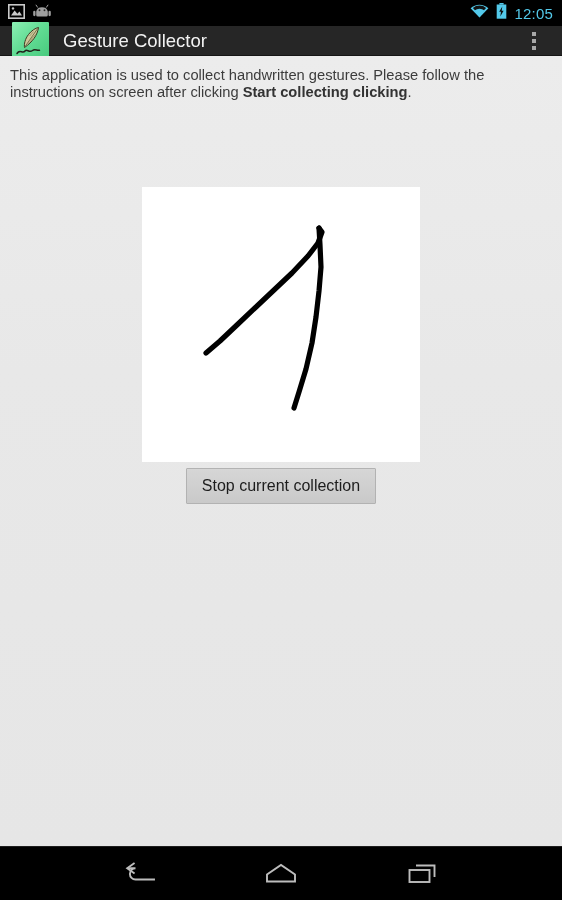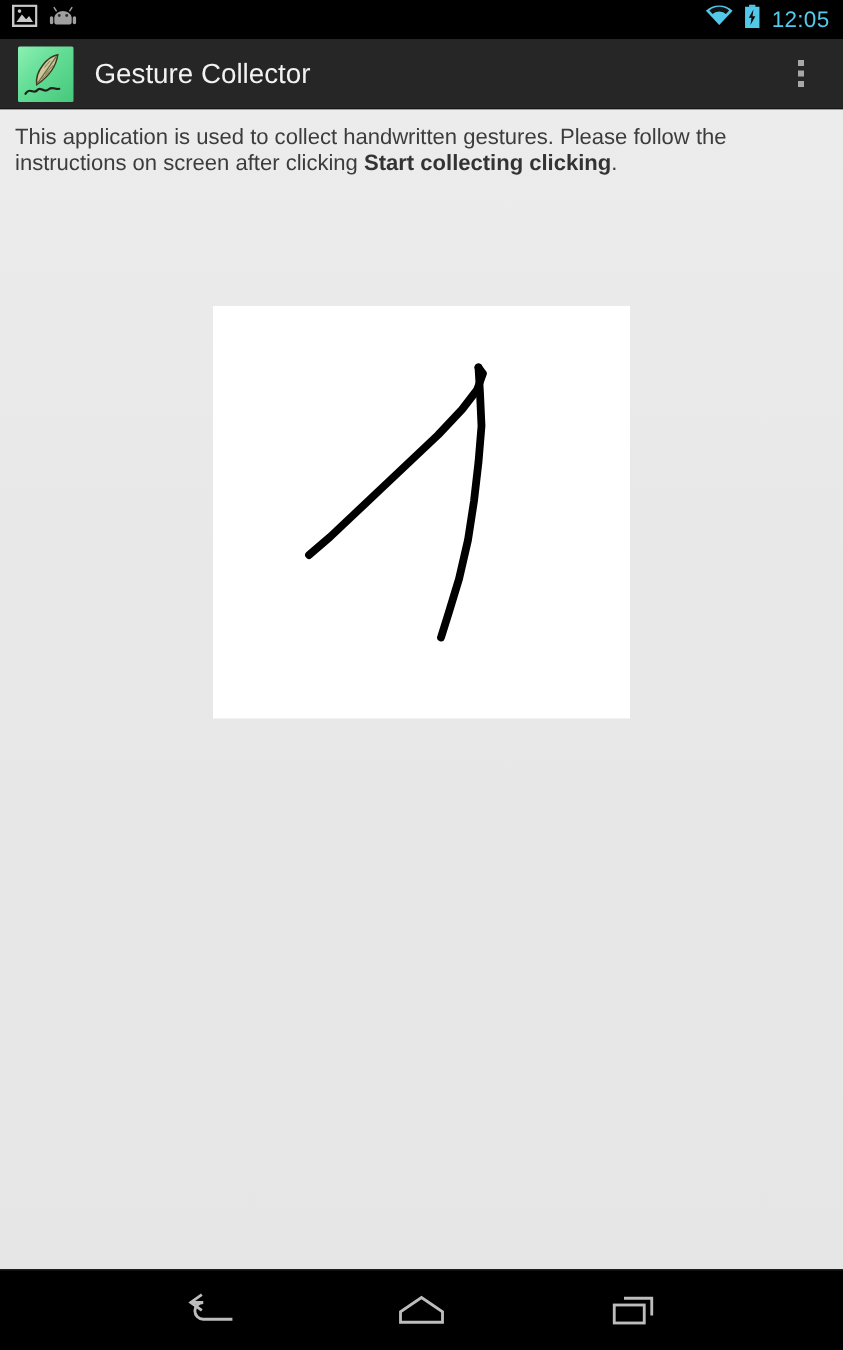--- a/index.html
+++ b/index.html
@@ -46,21 +46,21 @@
   }
   .status-clock {
     color: #53c9ea;
     font-size: 15px;
     letter-spacing: 0.2px;
     font-family: "Liberation Sans", sans-serif;
   }
 
   
   .action-bar {
-    height: 47px;
+    height: 30px;
     background: #262626;
     border-bottom: 1px solid #151515;
     display: flex;
     align-items: center;
     padding-left: 12px;
     padding-right: 6px;
     box-sizing: border-box;
     flex: 0 0 auto;
   }
   .app-icon {
@@ -238,20 +238,21 @@
 
     <p class="instructions"><span>This application is used to collect handwritten gestures. Please follow the instructions on screen after clicking </span><b>Start collecting clicking</b><span>.</span></p>
 
     <div class="canvas-wrap">
       <svg viewBox="0 0 278 275">
         <polyline id="stroke-0" fill="none" stroke="#000000" stroke-width="5.2" stroke-linecap="round" stroke-linejoin="round" points="64,166 78,154 96,137 114,120 132,103 150,86 166,69 176,56 180,45 177,41"></polyline>
         <polyline id="stroke-1" fill="none" stroke="#000000" stroke-width="5.2" stroke-linecap="round" stroke-linejoin="round" points="177,41 178,58 179,80 177,104 174,130 170,156 164,182 157,205 152,221"></polyline>
       </svg>
     </div>
 
+    <button class="collect-button">Stop current collection</button>
   </div>
 
   <div class="nav-bar">
     <div class="nav-btn">
       <svg width="34" height="24" viewBox="0 0 34 24">
         <path d="M31 17.5 H12.5 a5.6 5.6 0 0 1 0 -11.2 H6" fill="none" stroke="#bdbdbd" stroke-width="1.9" stroke-linecap="square"></path>
         <path d="M10.8 1.6 L4.2 6.3 L10.8 11.0" fill="none" stroke="#bdbdbd" stroke-width="1.9" stroke-linecap="square" stroke-linejoin="miter"></path>
       </svg>
     </div>
     <div class="nav-btn">

